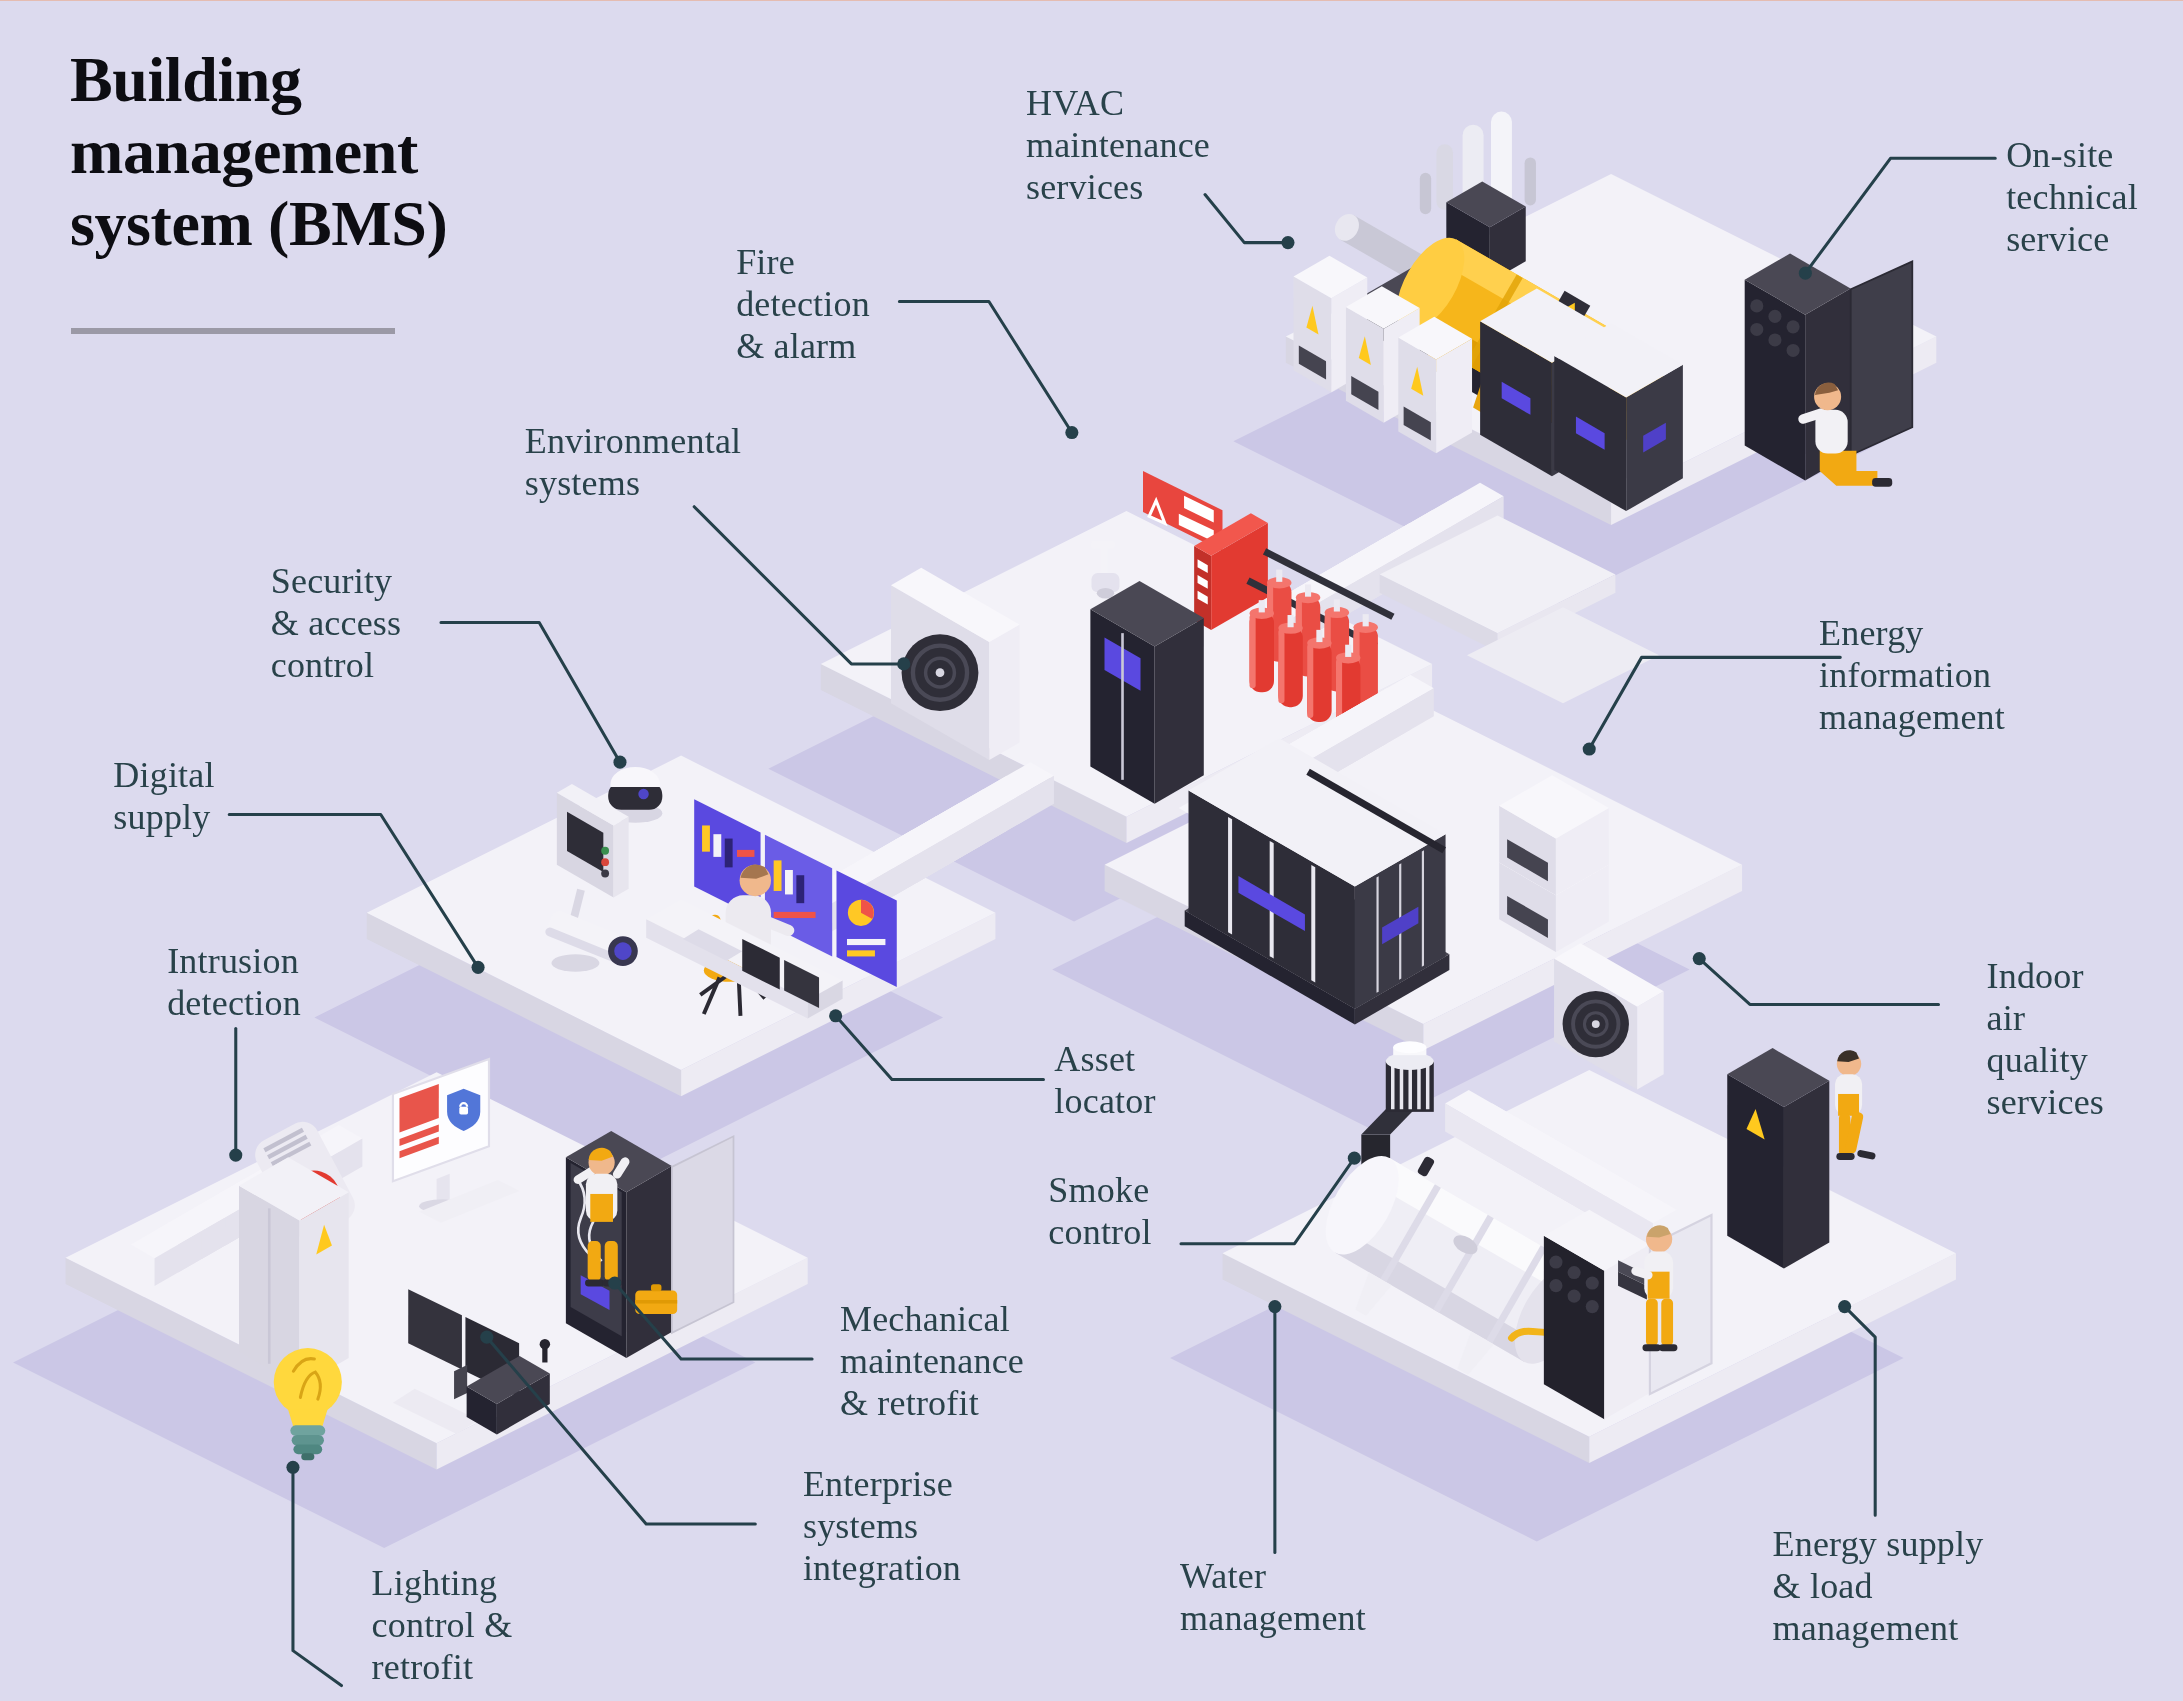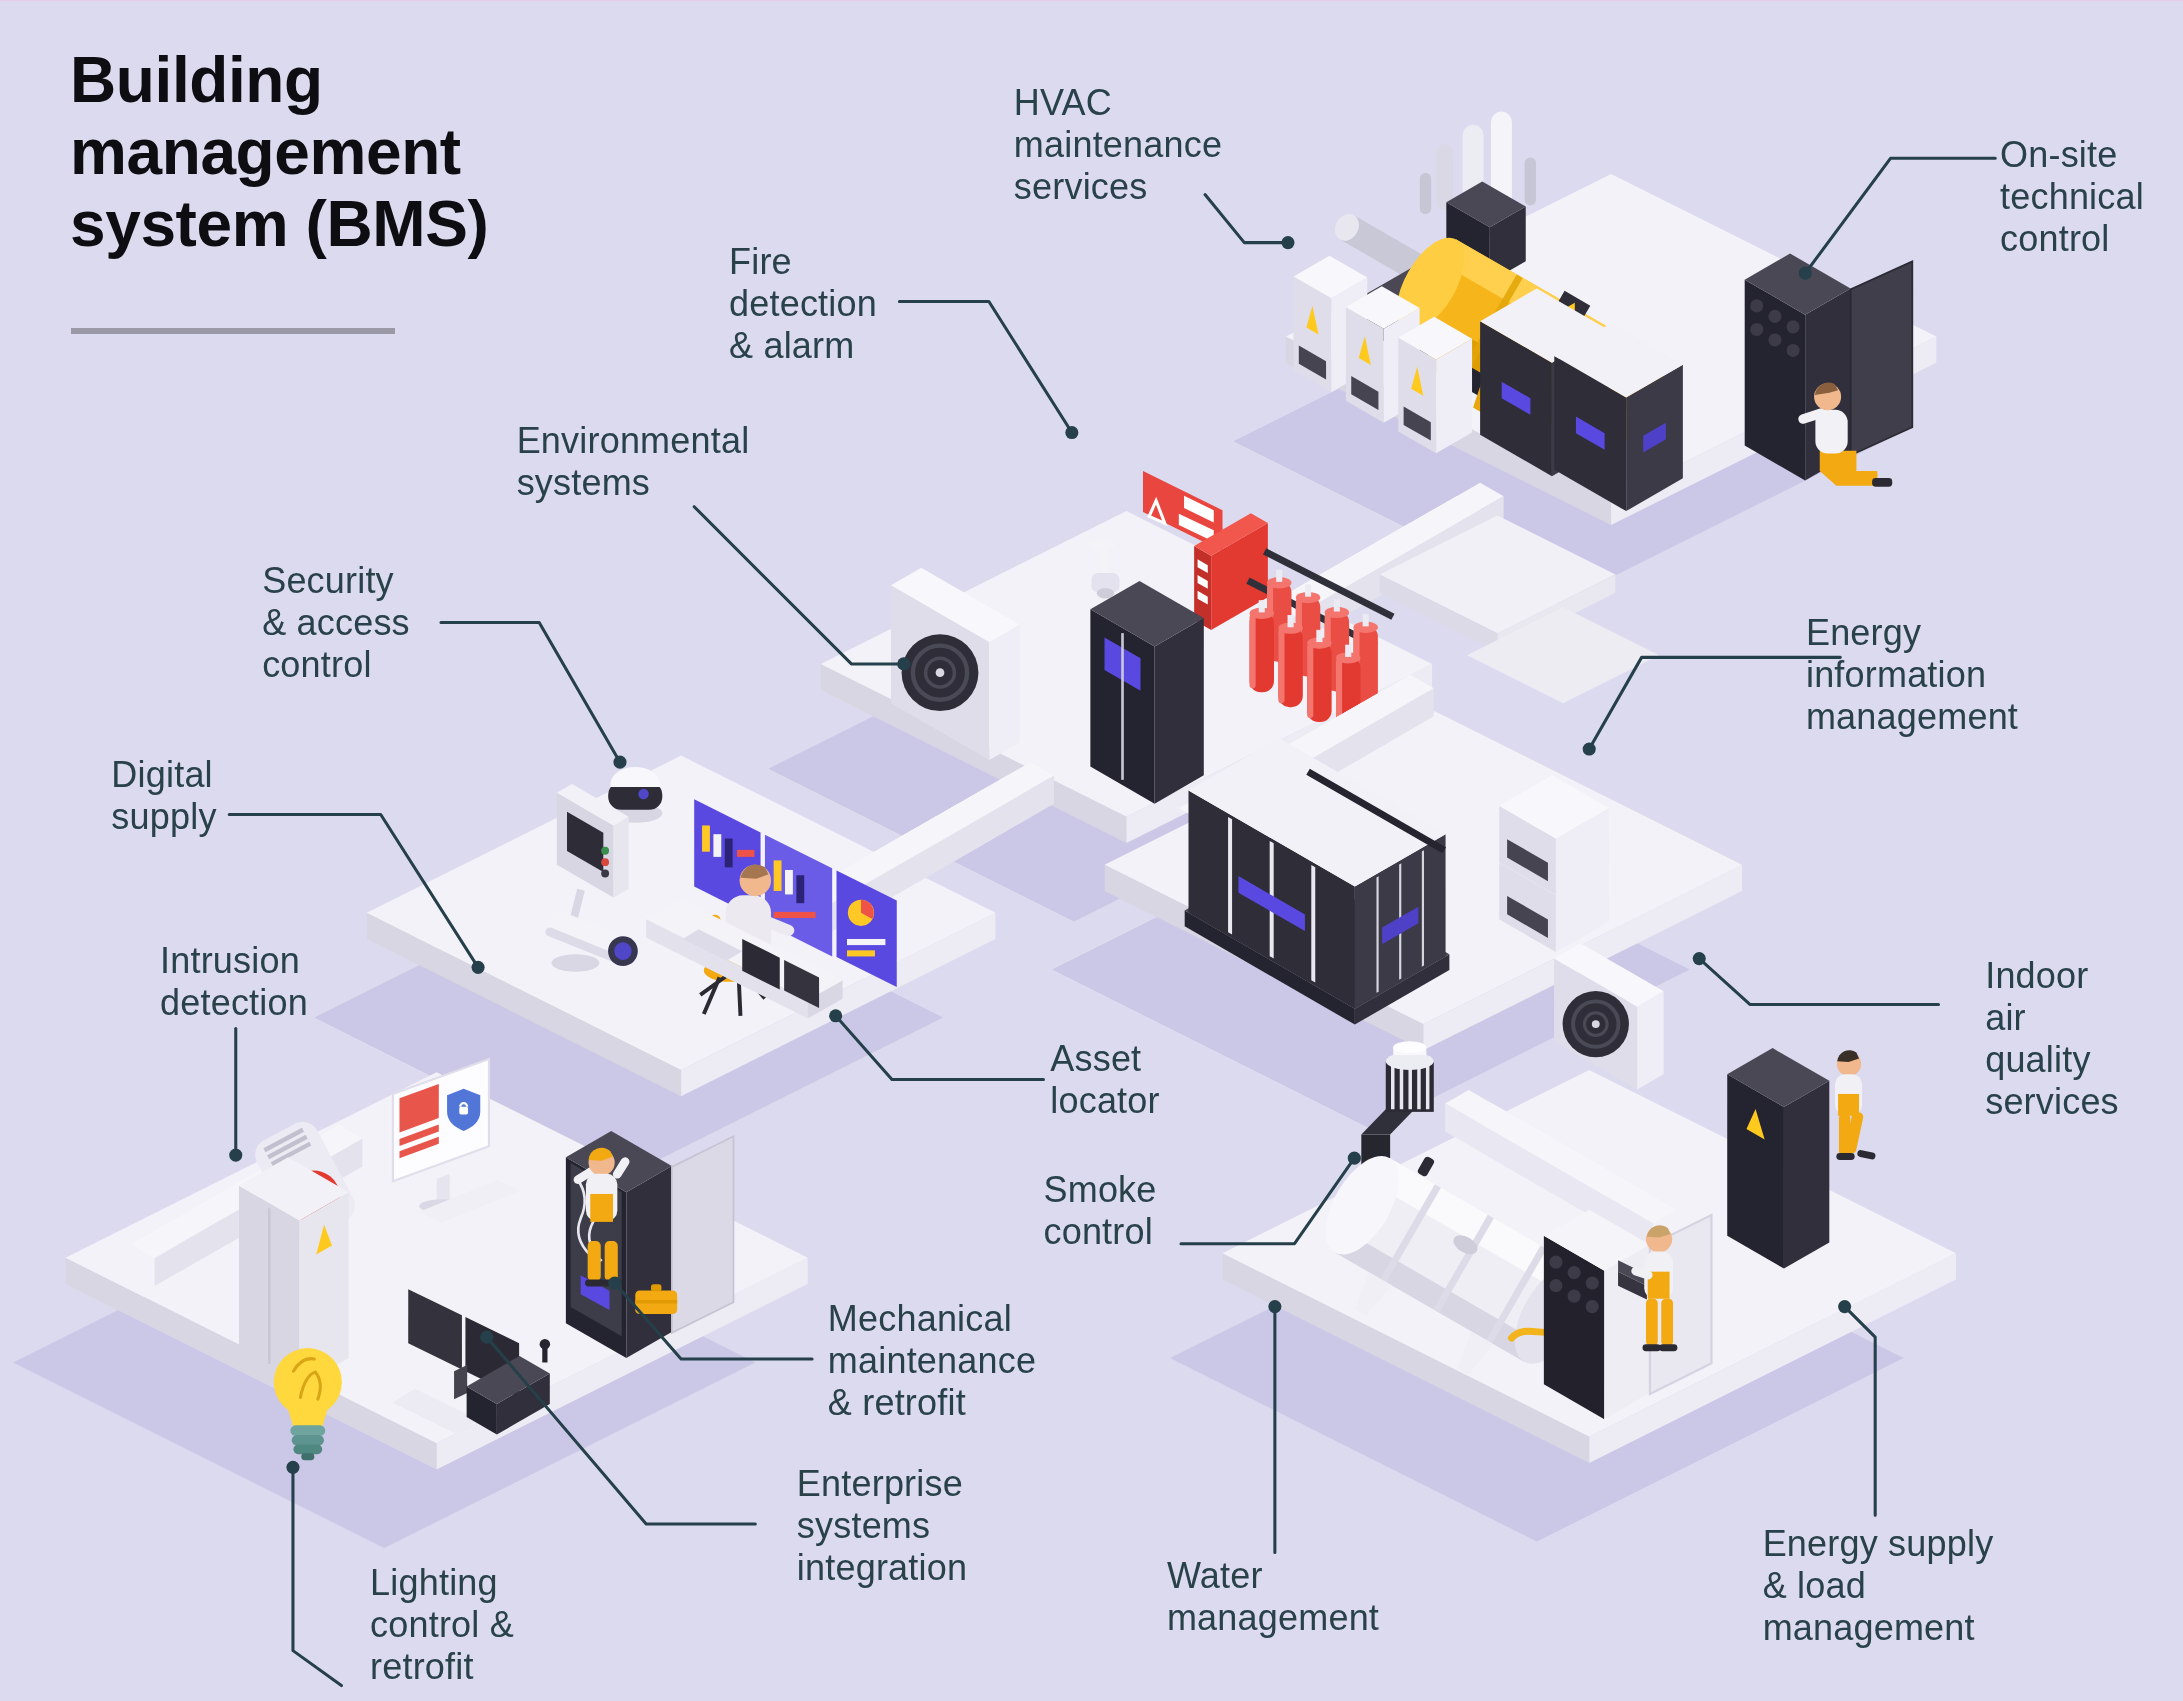--- a/index.html
+++ b/index.html
@@ -1,16 +1,16 @@
 <!DOCTYPE html>
 <html style="font-size:7px"><head>
 <meta charset="utf-8">
 <style>
   html,body{margin:0;padding:0;background:#dcdaee;}
-  #stage{position:relative;width:2183px;height:1702px;overflow:hidden;background:#f9a8d4;font-family:Liberation Sans, sans-serif;}
+  #stage{position:relative;width:2183px;height:1702px;overflow:hidden;background:#f97316;font-family:Liberation Serif, serif;}
   #scene-svg{position:absolute;left:0;top:0;width:2183px;height:1702px;}
   .title{position:absolute;left:70px;top:44px;font-size:64px;line-height:72px;font-weight:bold;color:#0d0d12;white-space:pre-line;letter-spacing:-0.4px;}
   .divider{position:absolute;left:71px;top:328px;width:324px;height:6.1px;background:#9b99a6;}
   .lbl{position:absolute;transform:translateX(-50%);text-align:left;white-space:pre-line;
        font-size:36px;line-height:42px;color:#29424a;letter-spacing:0.2px;}
 </style>
 </head>
 <body>
 
 <div id="stage">
@@ -614,21 +614,21 @@
 <div class="title">Building
 management
 system (BMS)</div>
 <div class="divider"></div>
 
 <div class="lbl" style="left:1118px;top:82px">HVAC
 maintenance
 services</div>
 <div class="lbl" style="left:2072px;top:134px">On-site
 technical
-control</div>
+service</div>
 <div class="lbl" style="left:803px;top:241px">Fire
 detection
 &amp; alarm</div>
 <div class="lbl" style="left:633px;top:420px">Environmental
 systems</div>
 <div class="lbl" style="left:336px;top:560px">Security
 &amp; access
 control</div>
 <div class="lbl" style="left:164px;top:754px">Digital
 supply</div>

